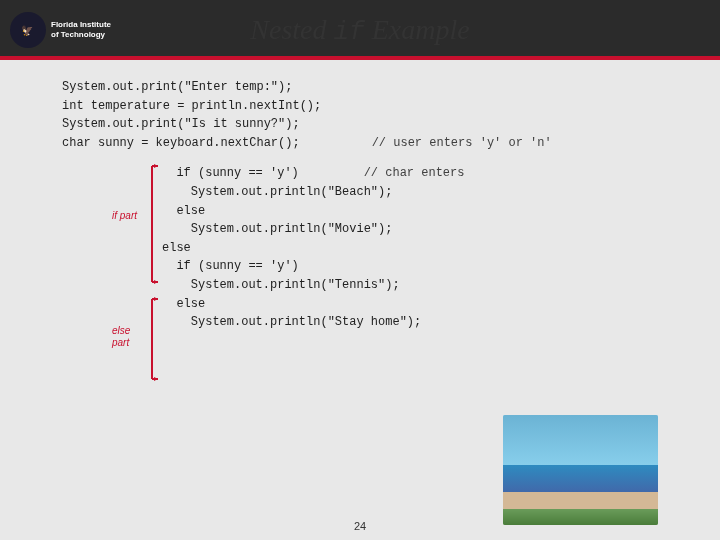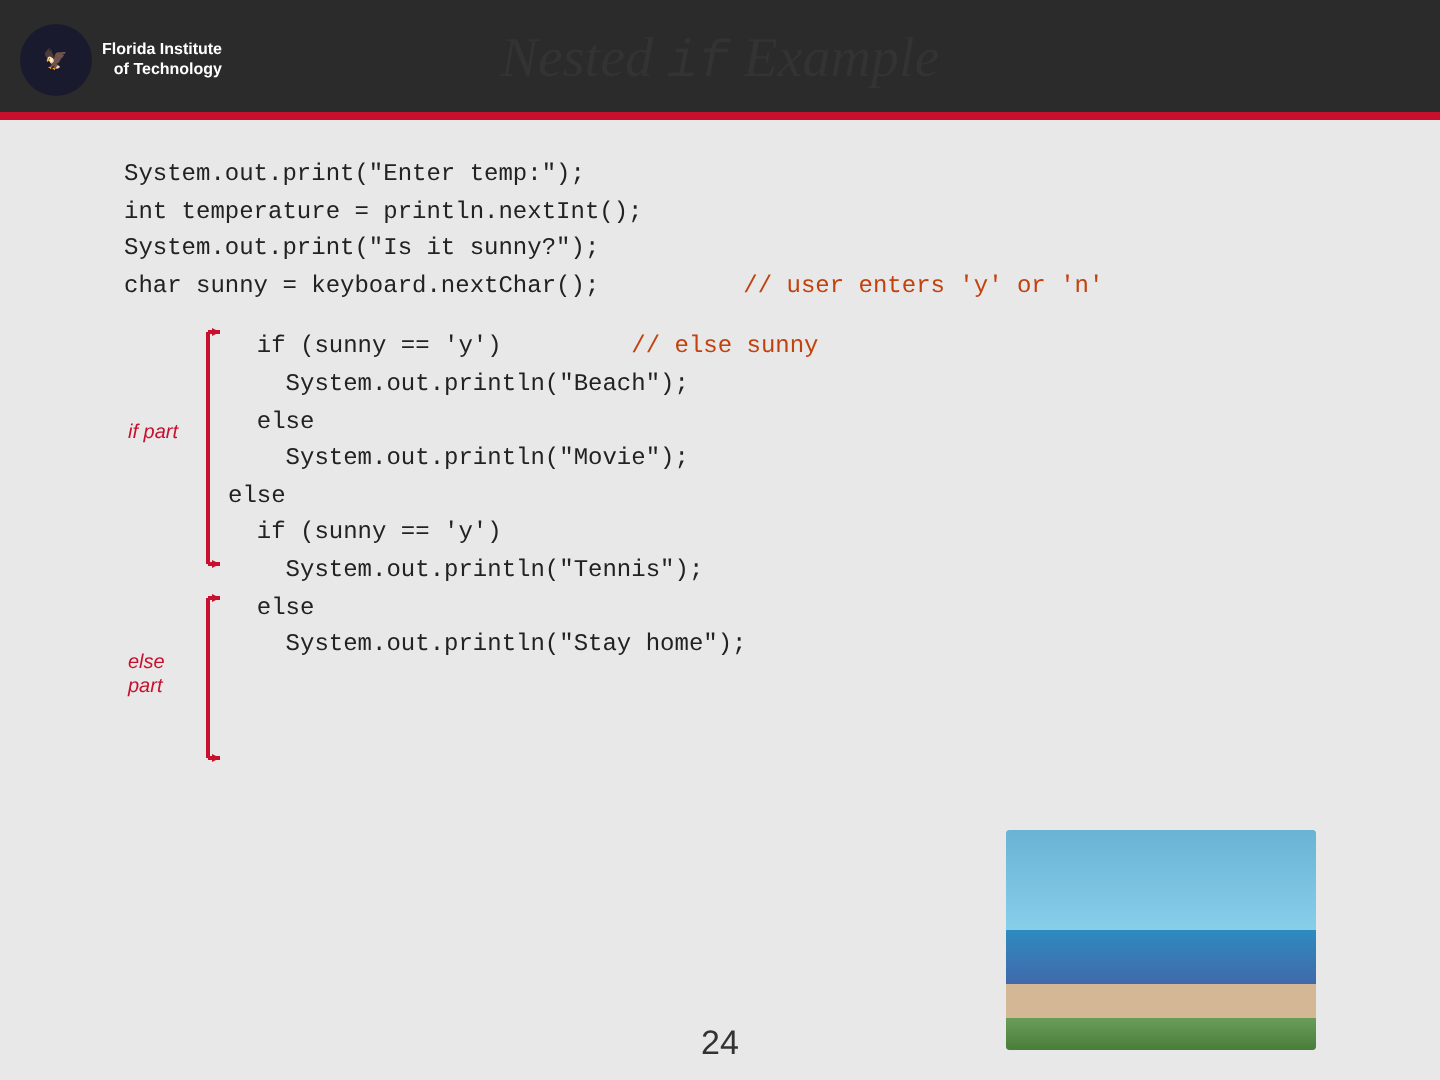--- a/index.html
+++ b/index.html
@@ -27,21 +27,21 @@
       align-items: center;
       padding-left: 10px;
       width: 160px;
     }
 
     .logo-text {
       color: white;
       font-size: 8px;
       font-weight: bold;
       line-height: 1.2;
-      text-align: right;
+      text-align: left;
     }
 
     .logo-emblem {
       width: 36px;
       height: 36px;
       background: #1a1a2e;
       border-radius: 50%;
       margin-right: 5px;
       display: flex;
       align-items: center;
@@ -83,21 +83,21 @@
       color: #222;
       line-height: 1.55;
     }
 
     .code-line {
       display: block;
       white-space: pre;
     }
 
     .comment {
-      color: #c2410c;
+      color: #404040;
     }
 
     
     .beach-img {
       position: absolute;
       right: 62px;
       top: 355px;
       width: 155px;
       height: 110px;
       background: linear-gradient(180deg, #87CEEB 0%, #87CEEB 40%, #4682B4 40%, #4682B4 55%, #c2b280 55%, #c2b280 70%, #a0c090 70%, #80b070 100%);
@@ -128,21 +128,21 @@
       height: 15%;
       background: linear-gradient(180deg, #6a9c5a 0%, #4a7c3a 100%);
     }
 
     
     .page-number {
       position: absolute;
       bottom: 8px;
       left: 50%;
       transform: translateX(-50%);
-      font-size: 17px;
+      font-size: 11px;
       color: #333;
     }
   </style>
 </head>
 <body>
 
 <div class="header">
   <div class="logo-area">
     <div class="logo-emblem">🦅</div>
     <div class="logo-text">
@@ -162,21 +162,21 @@
     <span class="code-line">System.out.print("Enter temp:");</span>
     <span class="code-line">int temperature = println.nextInt();</span>
     <span class="code-line">System.out.print("Is it sunny?");</span>
     <span class="code-line">char sunny = keyboard.nextChar();          <span class="comment">// user enters 'y' or 'n'</span></span>
   </div>
 
   <div style="height:12px;"></div>
 
   <div style="display:flex; align-items:flex-start;">
 
-    <div style="width:52px; position:relative; flex-shrink:0;">
+    <div style="width:52px; position:relative; flex-shrink:0;margin-left:48px;">
       
       <svg width="52" height="220">
 
         <line x1="42" y1="2" x2="42" y2="118" stroke="#c8102e" stroke-width="2"></line>
 
         <line x1="42" y1="2" x2="48" y2="2" stroke="#c8102e" stroke-width="2"></line>
         <polygon points="48,2 44,0 44,4" fill="#c8102e"></polygon>
         <line x1="42" y1="118" x2="48" y2="118" stroke="#c8102e" stroke-width="2"></line>
         <polygon points="48,118 44,116 44,120" fill="#c8102e"></polygon>
 
@@ -187,21 +187,21 @@
         <polygon points="48,135 44,133 44,137" fill="#c8102e"></polygon>
         <line x1="42" y1="215" x2="48" y2="215" stroke="#c8102e" stroke-width="2"></line>
         <polygon points="48,215 44,213 44,217" fill="#c8102e"></polygon>
 
         <text x="2" y="170" font-size="10" fill="#c8102e" font-family="Arial" font-style="italic">else</text>
         <text x="2" y="182" font-size="10" fill="#c8102e" font-family="Arial" font-style="italic">part</text>
       </svg>
     </div>
 
     <div class="code-block" style="flex:1;">
-      <span class="code-line">  if (sunny == 'y')         <span class="comment">// else sunny</span></span>
+      <span class="code-line">  if (sunny == 'y')         <span class="comment">// char enters</span></span>
       <span class="code-line">    System.out.println("Beach");</span>
       <span class="code-line">  else</span>
       <span class="code-line">    System.out.println("Movie");</span>
       <span class="code-line">else</span>
       <span class="code-line">  if (sunny == 'y')</span>
       <span class="code-line">    System.out.println("Tennis");</span>
       <span class="code-line">  else</span>
       <span class="code-line">    System.out.println("Stay home");</span>
     </div>
   </div>

